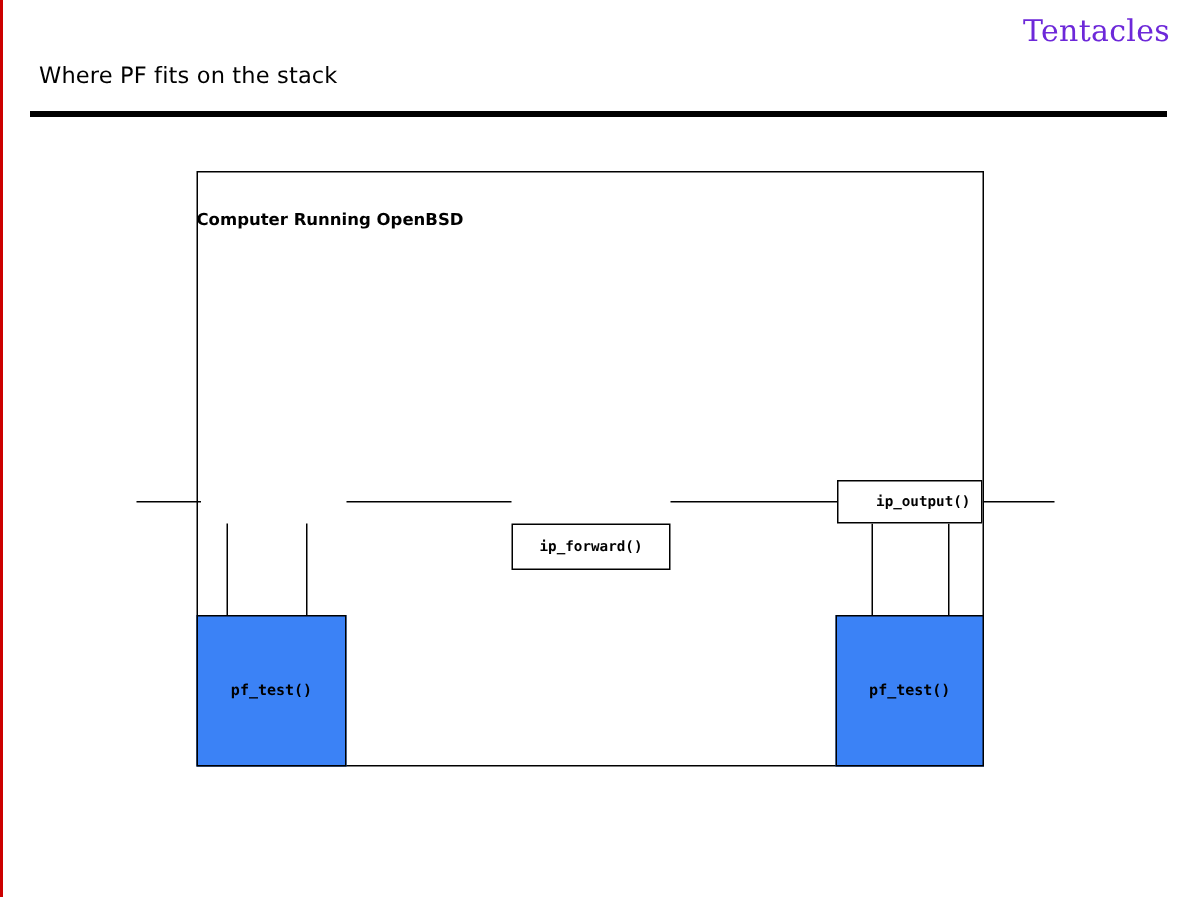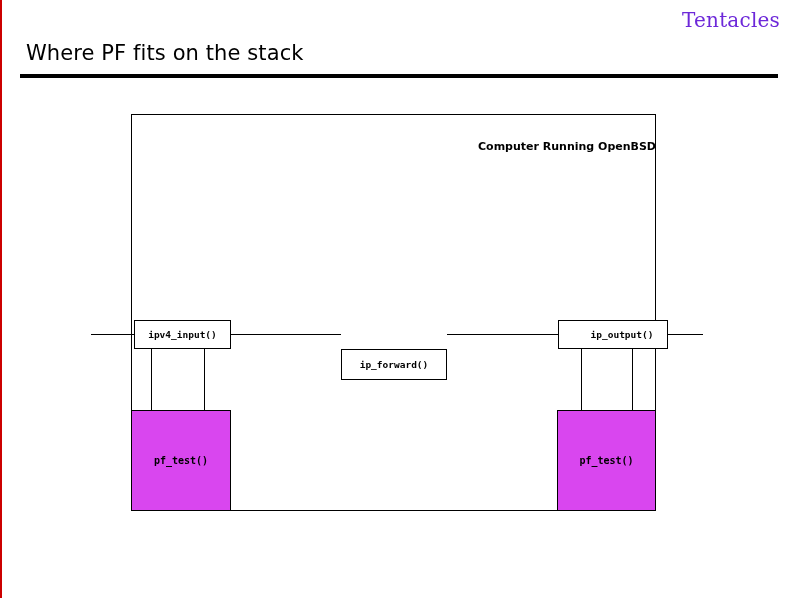--- a/index.html
+++ b/index.html
@@ -34,21 +34,21 @@
     font-size: 20px;
     color: #6d28d9;
     letter-spacing: 0.2px;
   }
 
   #slide-title {
     position: absolute;
     left: 26px;
     top: 41px;
     font-family: "DejaVu Sans", sans-serif;
-    font-size: 21px;
+    font-size: 15px;
     font-weight: normal;
     color: #000000;
     letter-spacing: 0.1px;
   }
 
   #title-rule {
     position: absolute;
     left: 20px;
     top: 74px;
     width: 758px;
@@ -74,21 +74,21 @@
     border: 1px solid #000000;
     background: #ffffff;
     box-sizing: border-box;
   }
 
   .host-label {
     position: absolute;
     left: 131px;
     top: 140px;
     width: 525px;
-    text-align: right;
+    text-align: left;
     font-family: "DejaVu Sans", sans-serif;
     font-size: 11px;
     font-weight: bold;
     color: #000000;
   }
 
   
   .wire {
     position: absolute;
     height: 1px;
@@ -119,29 +119,29 @@
   #box-ip-forward {
     left: 341px;
     top: 318px;
     width: 106px;
     height: 31px;
     margin-top: 31px;
   }
   #box-ip-output {
     left: 558px;
     top: 320px;
-    width: 110px;
+    width: 97px;
     height: 29px;
     padding-left: 18px;
   }
 
   .pfbox {
     position: absolute;
     border: 1px solid #000000;
-    background: #d946ef;
+    background: #3b82f6;
     box-sizing: border-box;
     display: flex;
     align-items: center;
     justify-content: center;
     font-family: "DejaVu Sans Mono", monospace;
     font-size: 10px;
     font-weight: bold;
     color: #000000;
   }
   #box-pf-left {
@@ -185,20 +185,19 @@
   <div class="wire" style="left:447px; top:334px; width:111px;"></div>
 
   <div class="wire" style="left:655px; top:334px; width:48px;"></div>
 
   <div class="vwire" style="left:151px; top:349px; height:61px;"></div>
   <div class="vwire" style="left:204px; top:349px; height:61px;"></div>
 
   <div class="vwire" style="left:581px; top:349px; height:61px;"></div>
   <div class="vwire" style="left:632px; top:349px; height:61px;"></div>
 
-  <div class="fnbox" id="box-ipv4-input">ipv4_input()</div>
   <div class="fnbox" id="box-ip-forward">ip_forward()</div>
   <div class="fnbox" id="box-ip-output">ip_output()</div>
 
   <div class="pfbox" id="box-pf-left">pf_test()</div>
   <div class="pfbox" id="box-pf-right">pf_test()</div>
 
 </div>
 
 </body></html>

